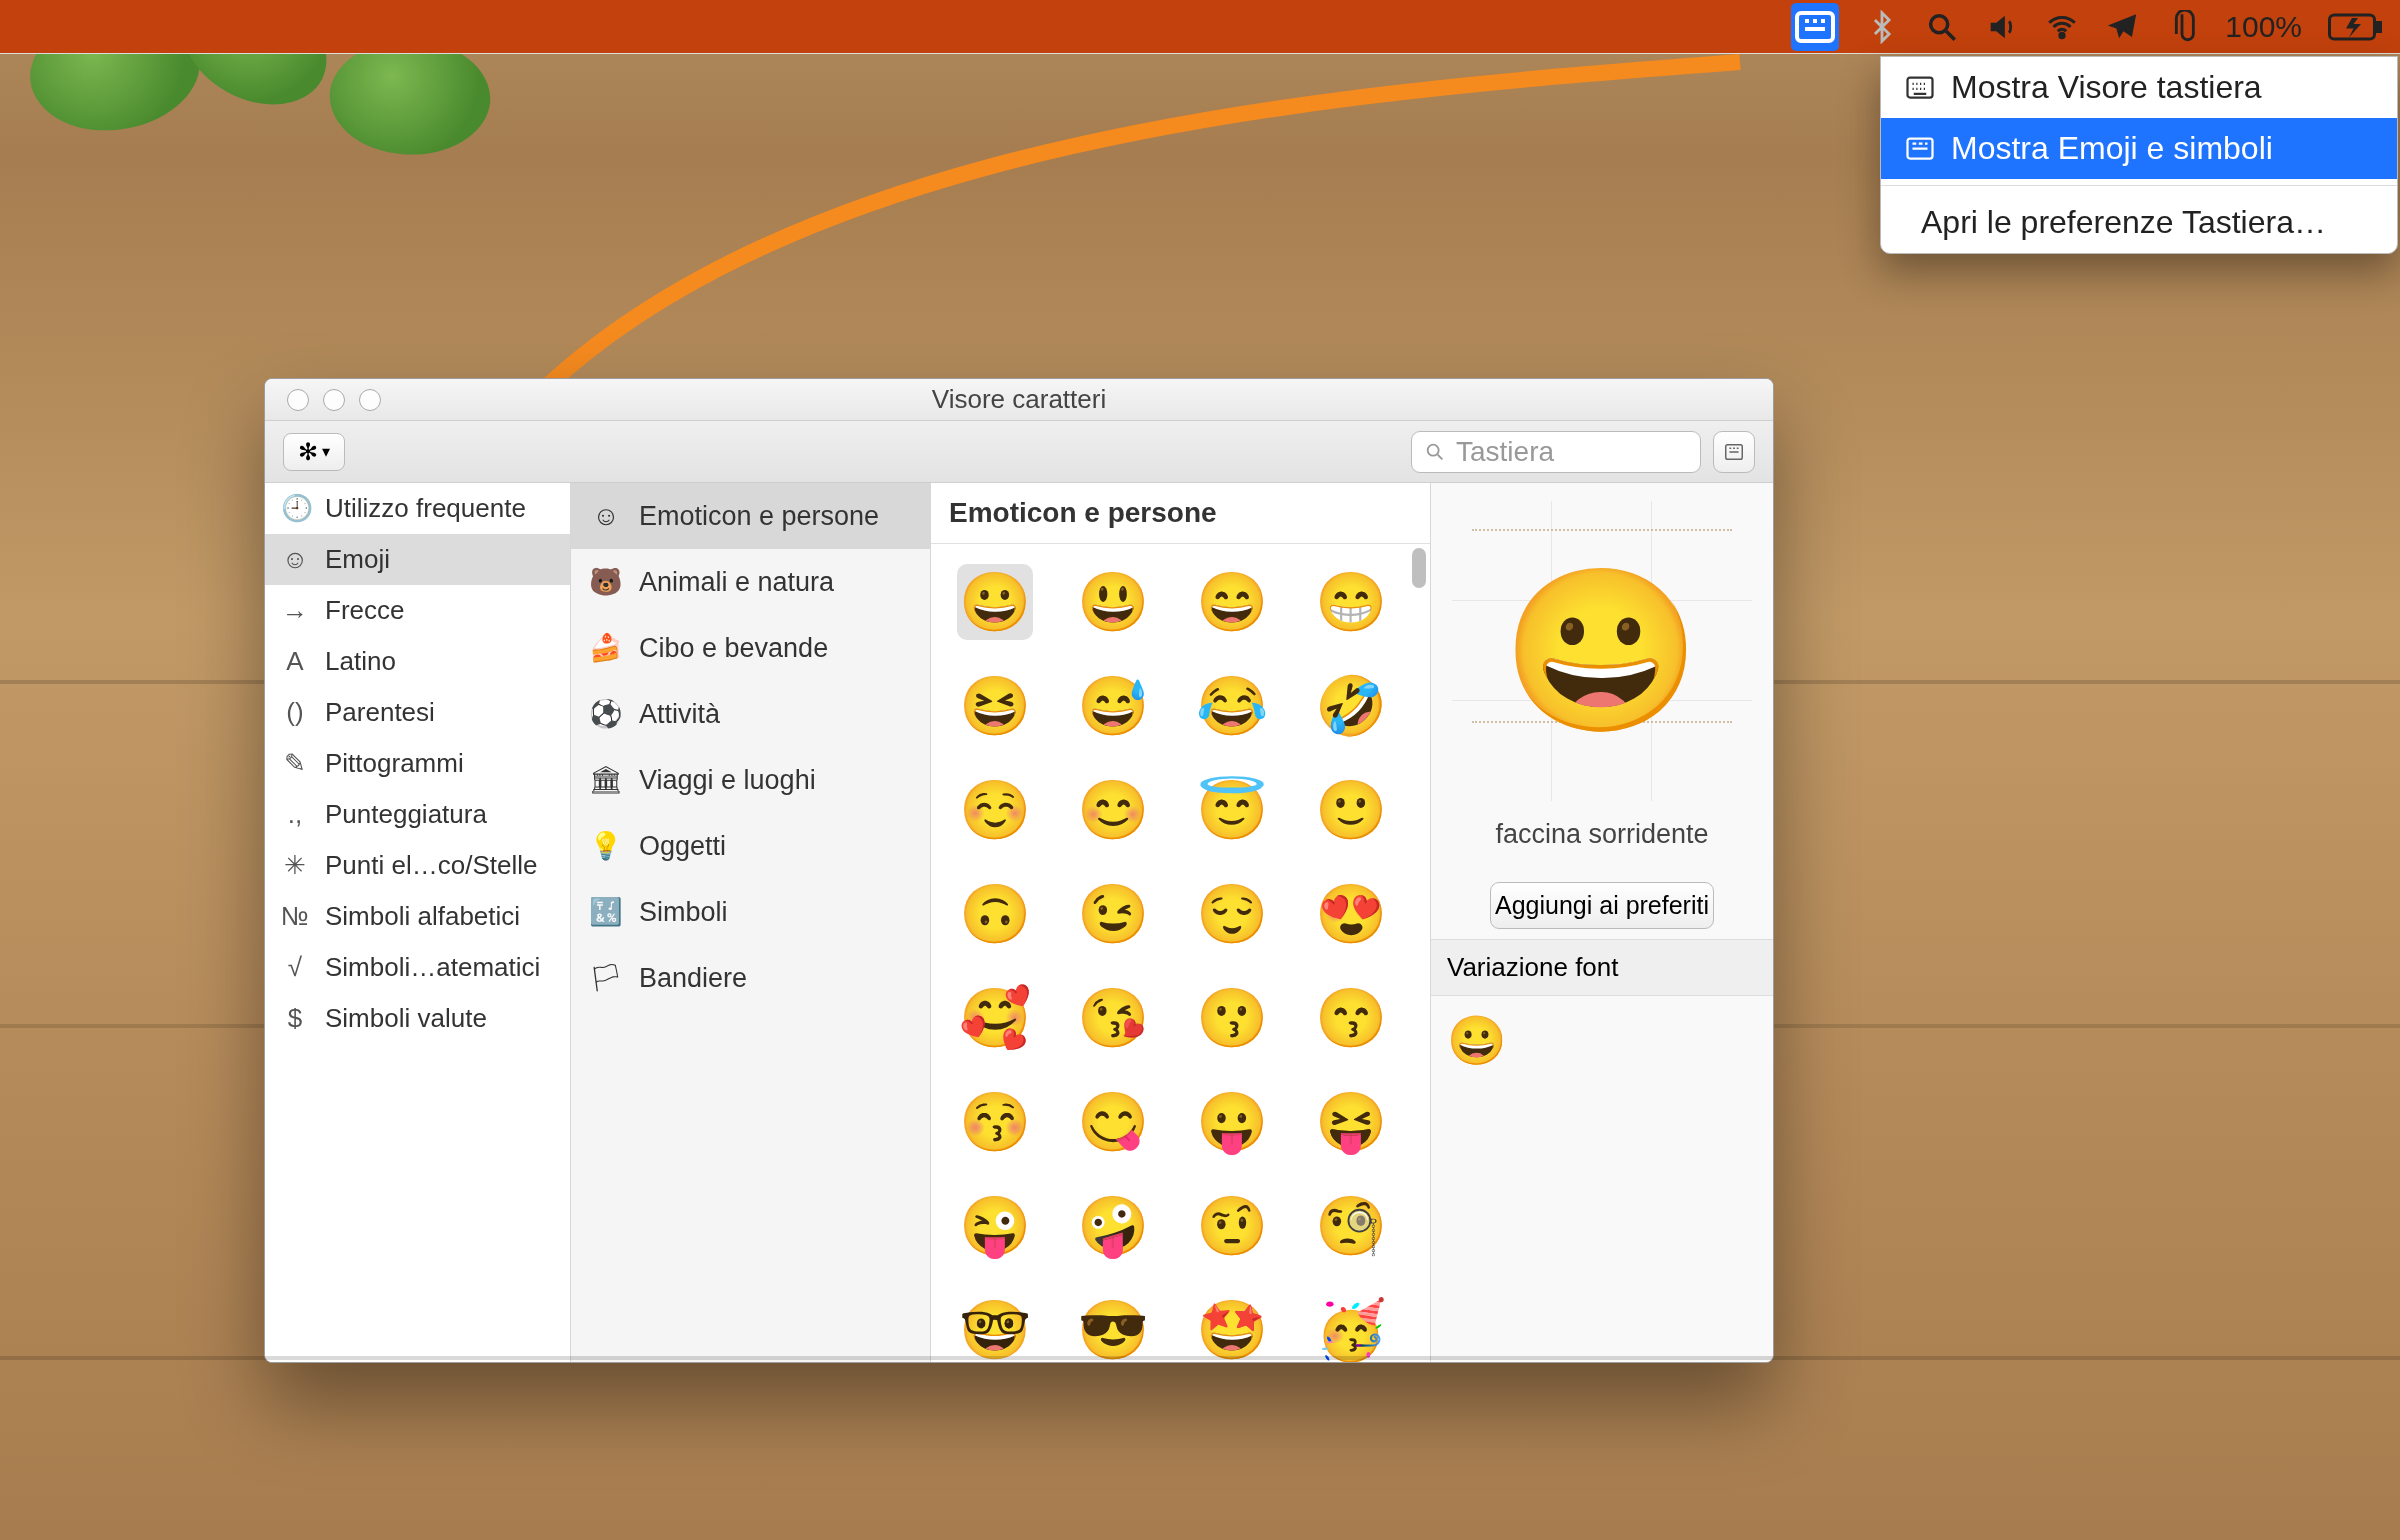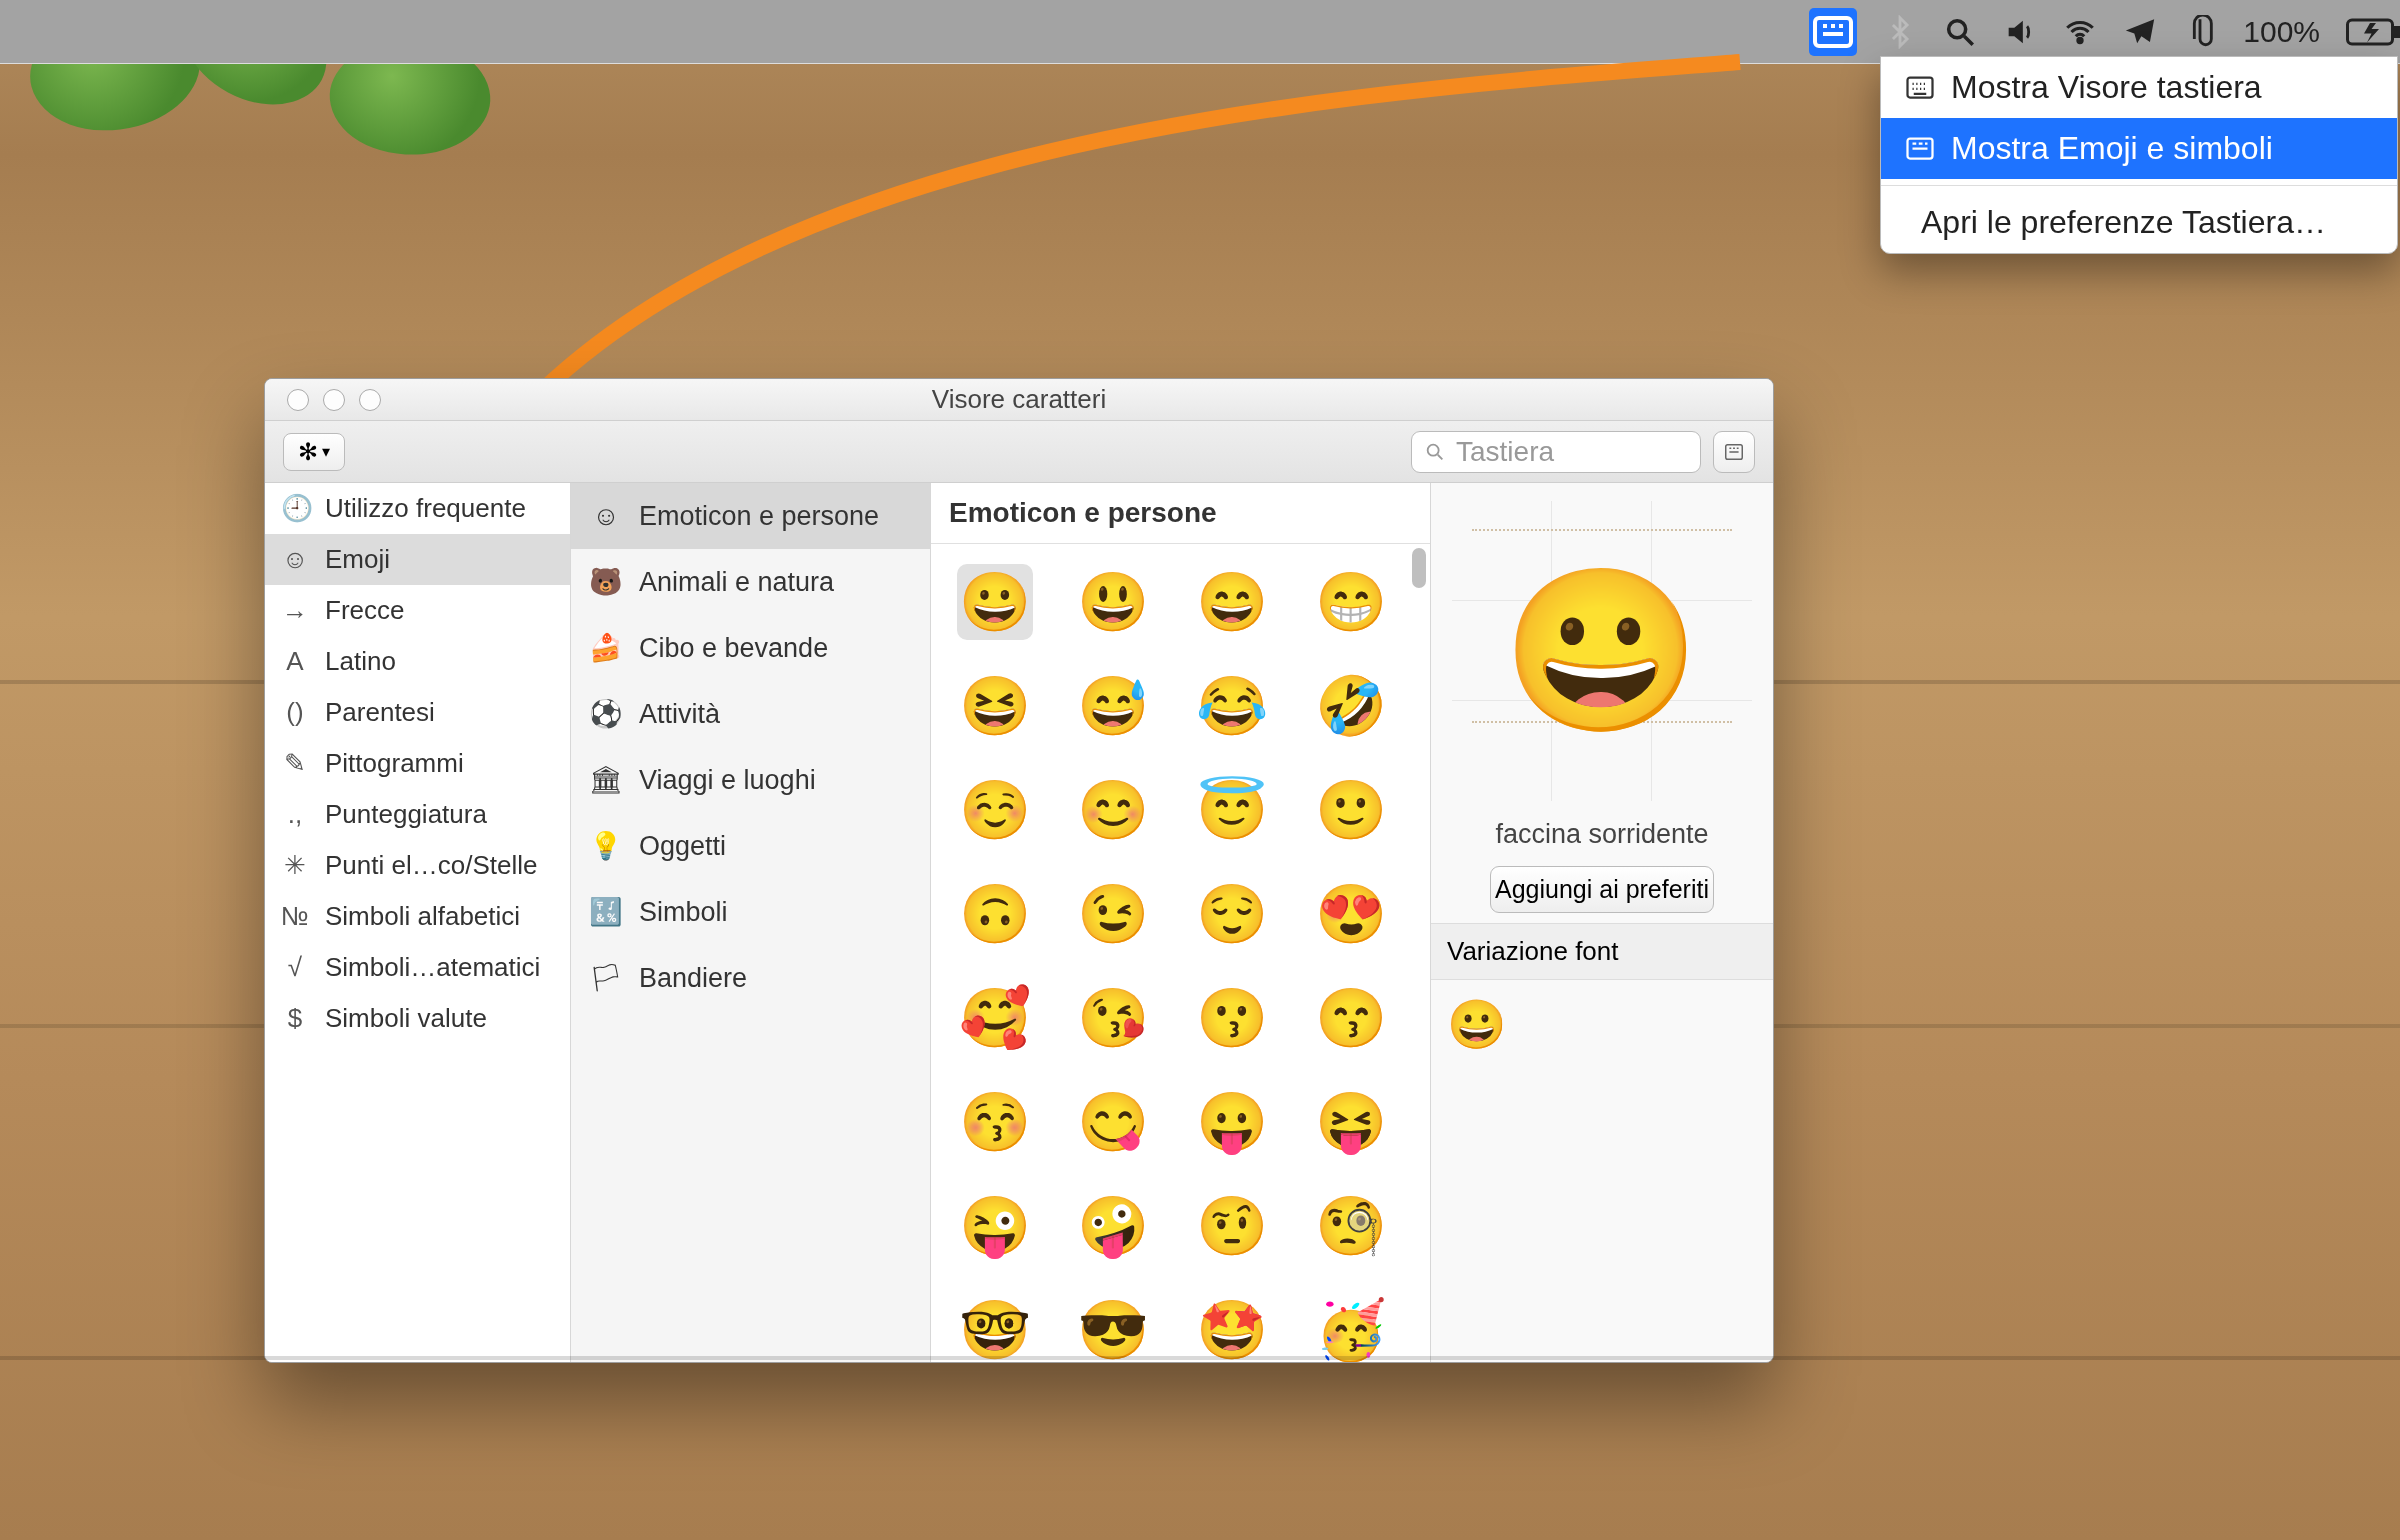--- a/index.html
+++ b/index.html
@@ -20,23 +20,23 @@
   .wood-gap2 { position:absolute; left:0; right:0; top:1024px; height:4px; background:rgba(0,0,0,0.12);}
   
   .leaves { position:absolute; top:-30px; left:0; width:520px; height:220px; }
   .leaf { position:absolute; background: radial-gradient(circle at 40% 30%, #7db850, #4a8a2e 70%); border-radius: 50% 60% 50% 60%; }
   .l1{width:170px;height:120px;top:40px;left:30px;transform:rotate(-15deg);}
   .l2{width:150px;height:110px;top:20px;left:180px;transform:rotate(20deg);}
   .l3{width:160px;height:115px;top:70px;left:330px;transform:rotate(-5deg);}
 
   
   .menubar {
-    position:absolute; top:0; left:0; right:0; height:64px;
-    background:#a3a3a3; display:flex; justify-content:flex-end; align-items:center;
-    gap:26px; font-size:30px;
+    position:absolute; top:0; left:0; right:0; height:54px;
+    background:#c2410c; display:flex; justify-content:flex-end; align-items:center;
+    padding-right:18px; gap:26px; font-size:30px;
     border-bottom:1px solid #ddd;
   }
   .mb-icon { width:34px; height:34px; display:flex; align-items:center; justify-content:center; color:#333;}
   .mb-icon svg { width:100%; height:100%; }
   .mb-input-ic { background:#1e73ff; width:48px; height:48px; border-radius:5px; display:flex;align-items:center;justify-content:center;}
   .mb-input-ic svg { stroke:#fff; }
   .battery-pct { font-size:30px; color:#222; }
 
   
   .dropdown {
@@ -104,21 +104,21 @@
 
   .preview-box { margin:18px auto 10px; width:300px; height:300px; position:relative;}
   .preview-box .big-emoji { position:absolute; inset:0; display:flex;align-items:center;justify-content:center; font-size:160px;}
   .preview-grid { position:absolute; inset:0; }
   .preview-grid::before,.preview-grid::after{content:"";position:absolute;background:#e7e7e7;}
   .preview-grid::before{left:33%;top:0;bottom:0;width:1px;box-shadow:100px 0 #e7e7e7;}
   .preview-grid::after{top:33%;left:0;right:0;height:1px;box-shadow:0 100px #e7e7e7;}
   .preview-grid .dashed{position:absolute;left:20px;right:20px;border-top:2px dotted #d0bfa5;}
   .d1{top:28px}.d2{bottom:78px}
   .char-name { text-align:center; font-size:27px; color:#444; margin:8px 0 16px;}
-  .fav-btn { display:block; margin:0 auto 10px; padding:8px 4px; font-size:25px; border:1px solid #bbb; border-radius:9px; background:linear-gradient(#fff,#eee);}
+  .fav-btn { display:block; margin:16px auto 10px; padding:8px 4px; font-size:25px; border:1px solid #bbb; border-radius:9px; background:linear-gradient(#fff,#eee);}
   .var-header { font-size:26px; font-weight:400; padding:12px 16px; background:#efefef; border-top:1px solid #ddd;border-bottom:1px solid #ddd;}
   .var-body { padding:16px; }
   .var-emoji { font-size:48px; }
 
   svg { display:block; }
 </style>
 </head>
 <body class="wood">
 
 <div class="wood-gap2"></div>

